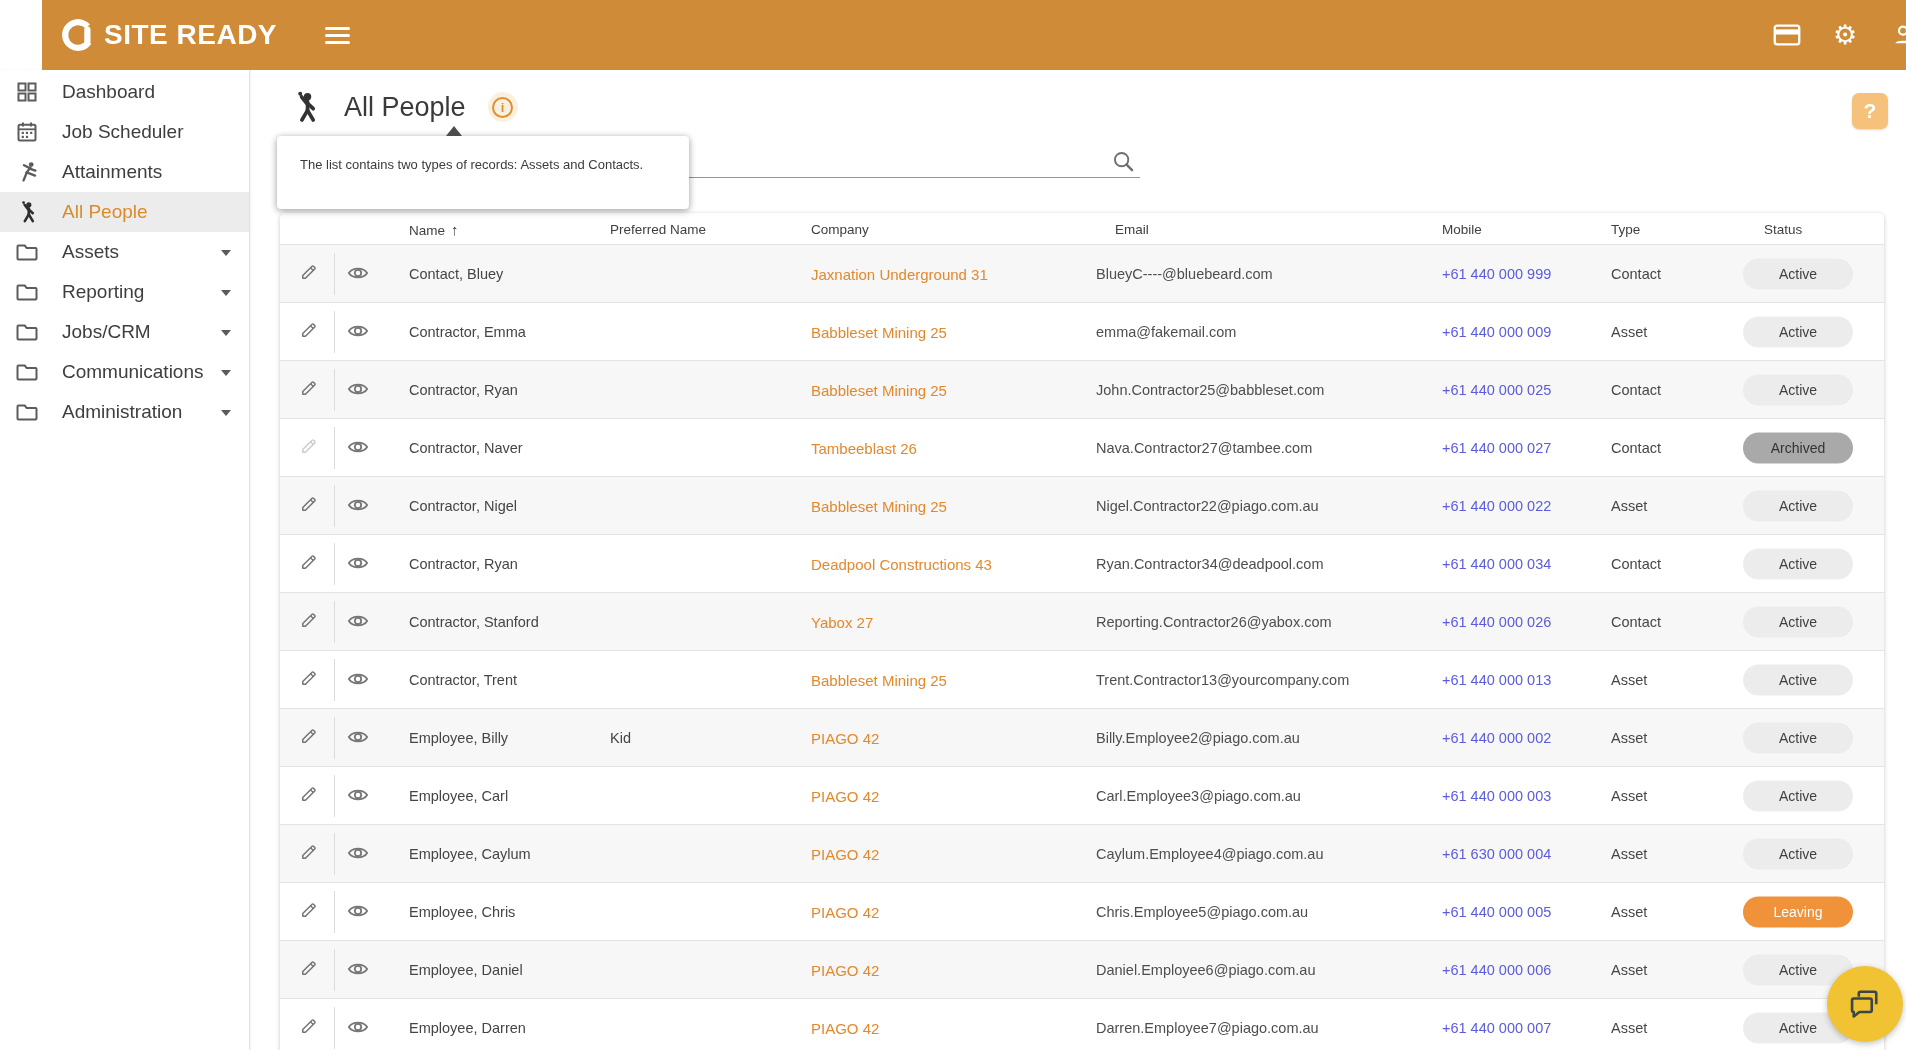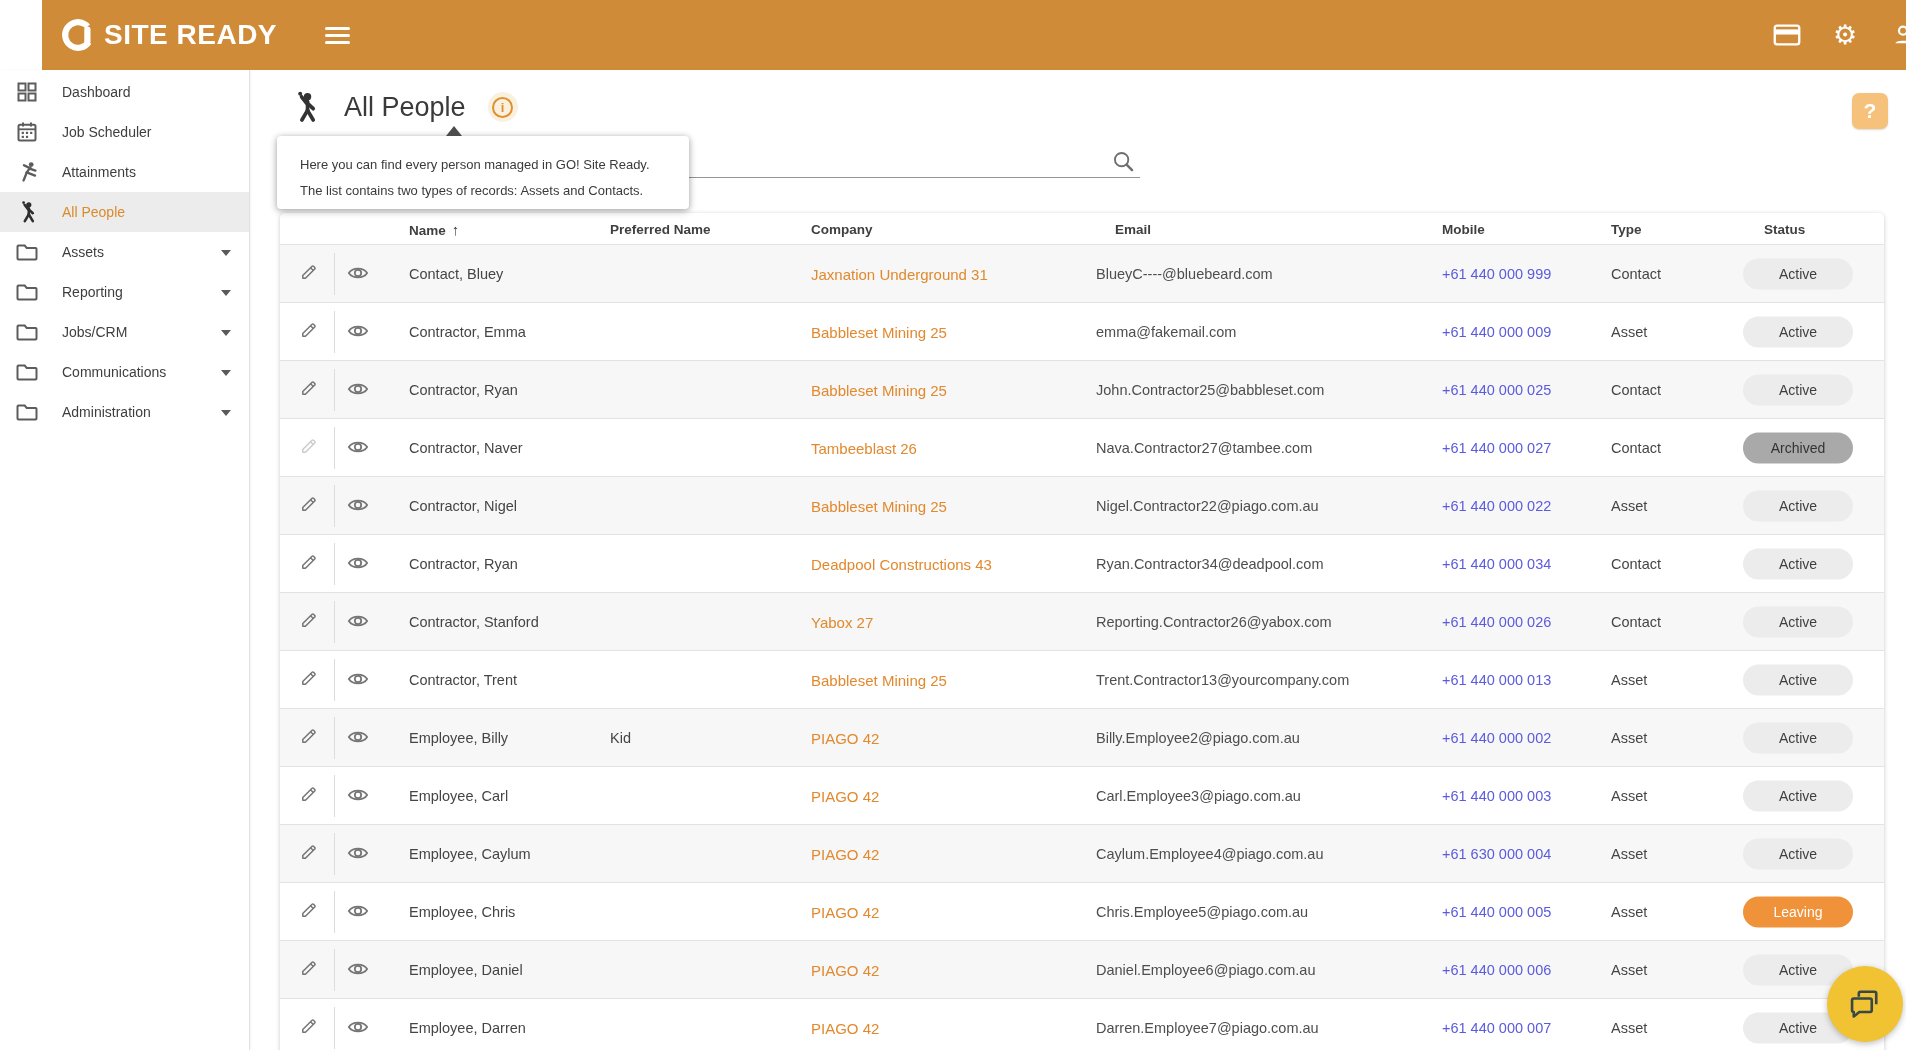--- a/index.html
+++ b/index.html
@@ -16,21 +16,21 @@
   .header-actions { position:absolute; right:30px; top:0; height:70px; display:flex; align-items:center; gap:28px; }
   .hbtn { background:none; border:none; width:30px; height:30px; display:flex; align-items:center; justify-content:center; cursor:pointer; color:#fff; }
   .gear-glyph { font-size:27px; color:#fff; line-height:1; }
 
   
   .sidebar { position:absolute; left:0; top:70px; width:250px; height:980px; background:#fff; border-right:1px solid #e2e2e2; box-shadow:1px 0 2px rgba(0,0,0,.05); z-index:20; padding-top:2px; }
   .side-item { position:relative; height:40px; display:flex; align-items:center; cursor:pointer; }
   .side-item.active { background:#ececec; }
   .side-icon { width:24px; height:24px; margin-left:15px; color:#5c5c5c; display:inline-flex; }
   .side-item.active .side-icon { color:#2e2e2e; }
-  .side-label { margin-left:23px; font-size:14px; color:#3e3e3e; }
+  .side-label { margin-left:23px; font-size:19px; color:#3e3e3e; }
   .side-item.active .side-label { color:#d98b2b; }
   .caret { position:absolute; right:18px; top:18px; width:0; height:0; border-left:5px solid transparent; border-right:5px solid transparent; border-top:6px solid #5a5a5a; }
 
   
   .main { position:absolute; left:250px; top:70px; width:1656px; height:980px; background:#fff; }
   .title-row { position:absolute; left:38px; top:20px; display:flex; align-items:center; }
   .title-icon { width:34px; height:34px; color:#333; }
   .page-title { font-size:27px; font-weight:400; color:#3a3a3a; margin-left:22px; }
   .info-wrap { position:relative; margin-left:22px; width:30px; height:30px; display:flex; align-items:center; justify-content:center; background:#faf0de; border-radius:50%; cursor:pointer; }
   .info-circle { width:21px; height:21px; border:2px solid #df9030; border-radius:50%; color:#df9030; font-size:13px; font-weight:bold; display:flex; align-items:center; justify-content:center; }
@@ -42,21 +42,21 @@
   .search-icon { position:absolute; right:4px; bottom:3px; width:25px; height:25px; color:#6f6f6f; cursor:pointer; }
 
   
   .tooltip { position:absolute; left:27px; top:66px; width:412px; height:73px; background:#fff; border-radius:4px; box-shadow:0 1px 6px rgba(0,0,0,.3), 0 3px 10px rgba(0,0,0,.12); z-index:25; padding:16px 0 0 23px; }
   .tooltip p { font-size:13px; color:#3b3b3b; line-height:26px; white-space:nowrap; }
   .tooltip-arrow { position:absolute; left:196px; top:56px; width:0; height:0; border-left:8px solid transparent; border-right:8px solid transparent; border-bottom:10px solid #4c4c4c; z-index:26; }
 
   
   .card { position:absolute; left:30px; top:143px; width:1604px; height:870px; background:#fff; border-radius:5px 5px 0 0; box-shadow:0 1px 4px rgba(0,0,0,.22); }
   .thead { position:relative; height:32px; border-bottom:1px solid #e3e3e3; }
-  .th { position:absolute; top:50%; transform:translateY(-50%); font-size:13.5px; font-weight:700; color:#3f3f3f; cursor:pointer; white-space:nowrap; }
+  .th { position:absolute; top:50%; transform:translateY(-50%); font-size:13.5px; font-weight:400; color:#3f3f3f; cursor:pointer; white-space:nowrap; }
   .sort-arrow { font-size:15px; margin-left:6px; color:#3f3f3f; }
   .row { position:relative; height:58px; border-bottom:1px solid #e3e3e3; }
   .row:nth-child(odd) { background:#f7f7f7; }
   .cell { position:absolute; top:50%; transform:translateY(-50%); font-size:14.5px; color:#454545; white-space:nowrap; }
   .c-name { left:129px; }
   .c-pref { left:330px; }
   .c-company { left:531px; font-size:15px; color:#e2892e; cursor:pointer; }
   .c-email { left:816px; color:#4e4e4e; }
   .c-mobile { left:1162px; color:#5b5bdd; cursor:pointer; }
   .c-type { left:1331px; }
@@ -242,21 +242,20 @@
     <span class="search-icon">
       <svg width="25" height="25" viewBox="0 0 24 24">
         <circle cx="10.2" cy="10.2" r="6.4" fill="none" stroke="currentColor" stroke-width="1.8"></circle>
         <line x1="15" y1="15" x2="20.2" y2="20.2" stroke="currentColor" stroke-width="2.4" stroke-linecap="round"></line>
       </svg>
     </span>
   </div>
 
   <div class="tooltip-arrow"></div>
   <div class="tooltip">
-    <p>Here you can find every person managed in GO! Site Ready.</p>
     <p>The list contains two types of records: Assets and Contacts.</p>
   </div>
 
   <section class="card">
     <div class="thead" id="thead">
         <span class="th" style="left: 129px;">Name<span class="sort-arrow">↑</span></span>
         <span class="th" style="left: 330px;">Preferred Name</span>
         <span class="th" style="left: 531px;">Company</span>
         <span class="th" style="left: 816px; padding-left: 19px;">Email</span>
         <span class="th" style="left: 1162px;">Mobile</span>

